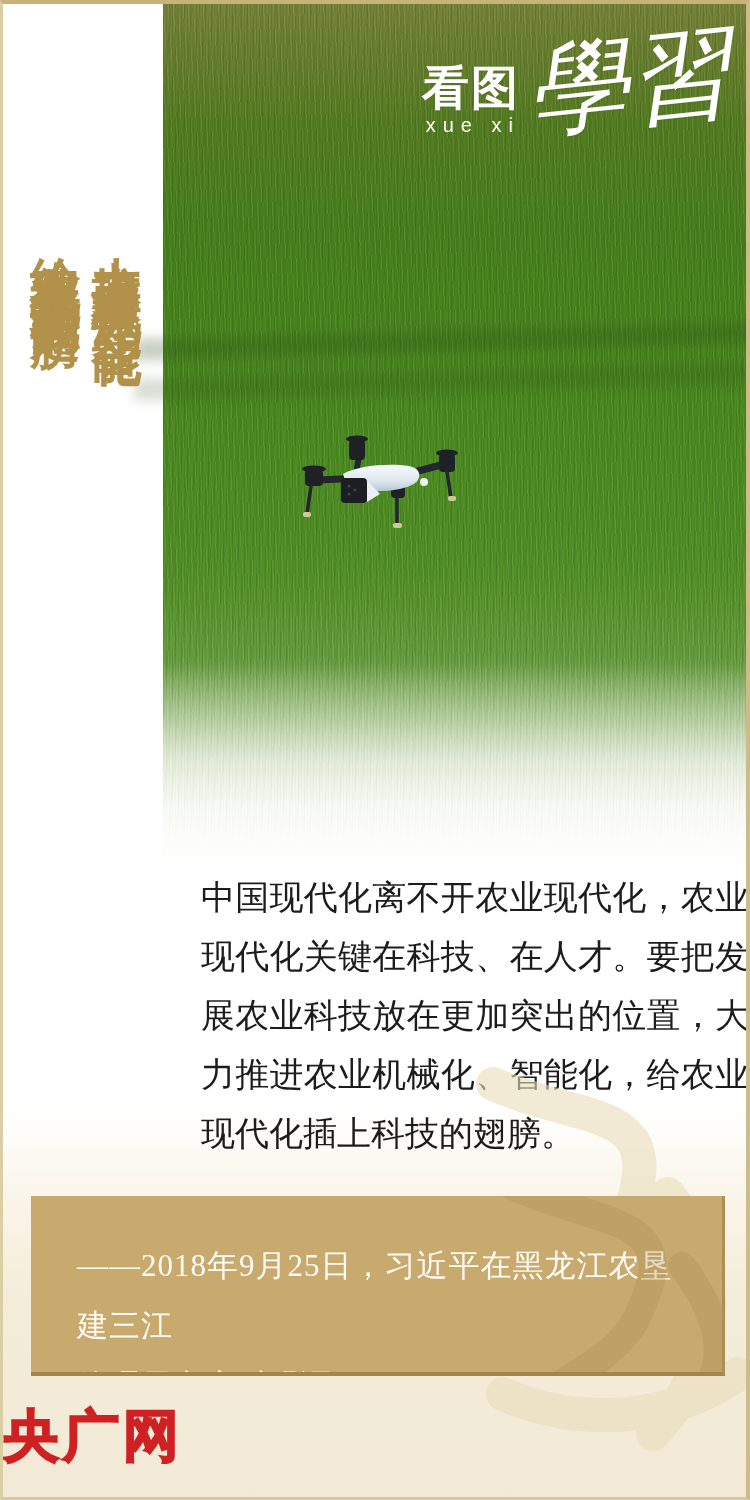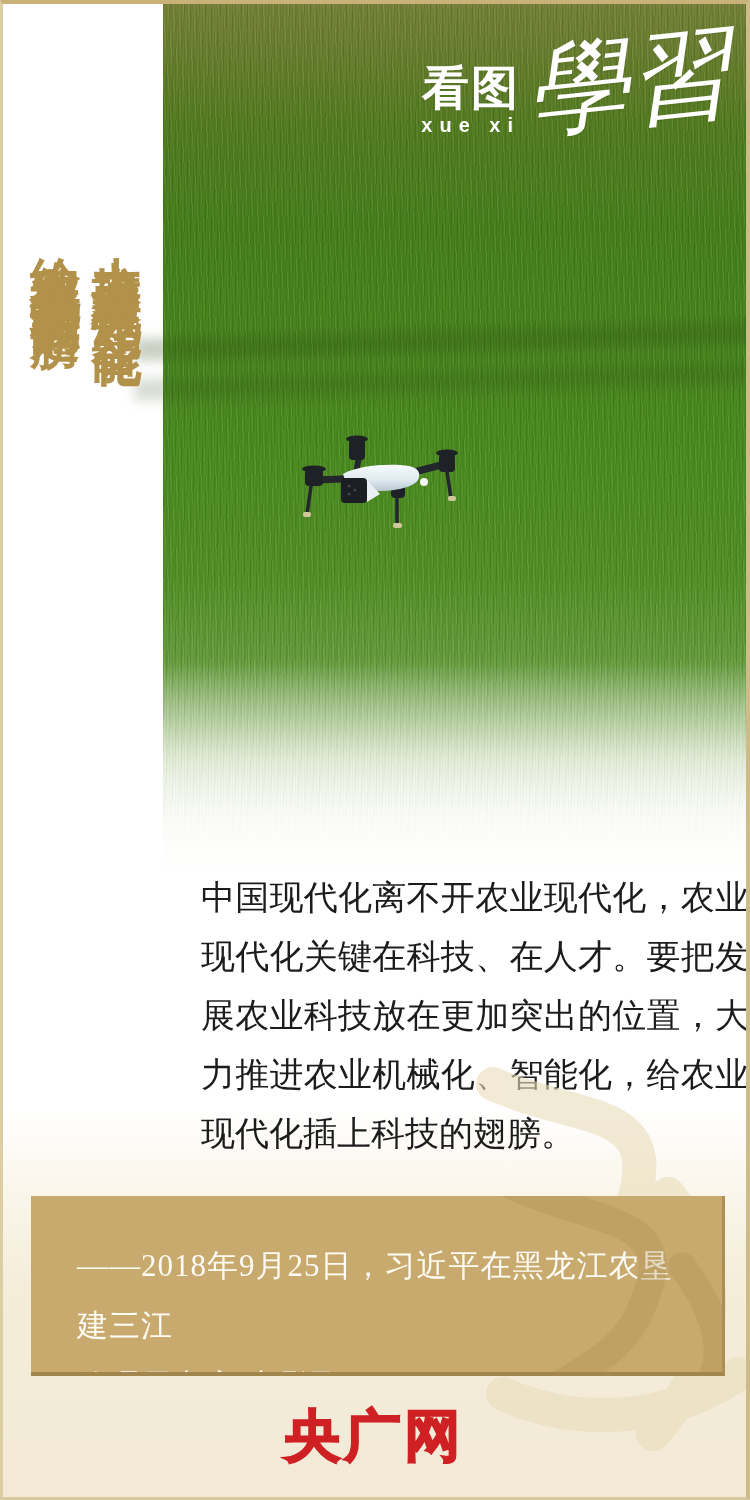--- a/index.html
+++ b/index.html
@@ -38,21 +38,21 @@
     position:absolute; inset:0;
     background:linear-gradient(180deg, rgba(255,255,255,0) 0%, rgba(255,255,255,0) 76%,
       rgba(252,253,250,.65) 87%, #fdfdfb 97%, #ffffff 100%);
   }
 
   
   .logo { position:absolute; top:28px; right:16px; display:flex; align-items:flex-start; color:#fff; }
   .logo-left { display:flex; flex-direction:column; align-items:flex-end; margin-top:32px; }
   .logo-kantu { font-family:"Liberation Sans","DejaVu Sans",sans-serif; font-weight:800;
     font-size:47px; letter-spacing:2px; line-height:1; text-shadow:0 1px 2px rgba(60,80,20,.25); }
-  .logo-pinyin { font-family:"Liberation Sans","DejaVu Sans",sans-serif; font-weight:700;
+  .logo-pinyin { font-family:"Liberation Sans","DejaVu Sans",sans-serif; font-weight:400;
     font-size:20px; letter-spacing:7px; margin-top:3px; text-indent:7px; }
   .logo-calligraphy { font-style:italic; font-size:102px; line-height:1; margin-left:6px;
     transform:rotate(-6deg); text-shadow:0 1px 2px rgba(60,80,20,.2); }
 
   
   .drone { position:absolute; left:123px; top:426px; width:192px; height:100px; }
 
   
   .headline {
     position:absolute; left:22px; top:213px; height:740px; width:122px;
@@ -81,21 +81,20 @@
     border-right:3px solid #ab8f55;
     padding:40px 30px 0 46px;
     color:#fdfbf4;
   }
   .quote-line { font-size:31px; line-height:60px; letter-spacing:1px; }
   .watermark-inner { position:absolute; right:-30px; top:-20px; width:300px; height:240px; }
 
   
   .footer-brand {
     position:absolute; left:0; top:1395px; width:100%;
-    text-align:center;
     font-family:"Liberation Sans","DejaVu Sans",sans-serif;
     font-weight:900; font-size:56px; letter-spacing:4px;
     color:var(--brand-red,#cf2024);
     -webkit-text-stroke:2px var(--brand-red,#cf2024);
   }
 </style>
 </head>
 <body>
 
 <div class="poster">

